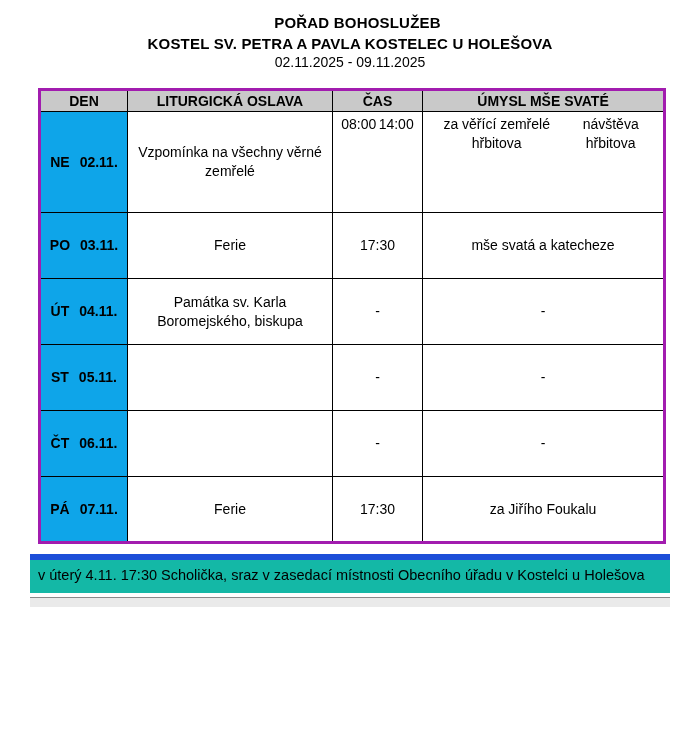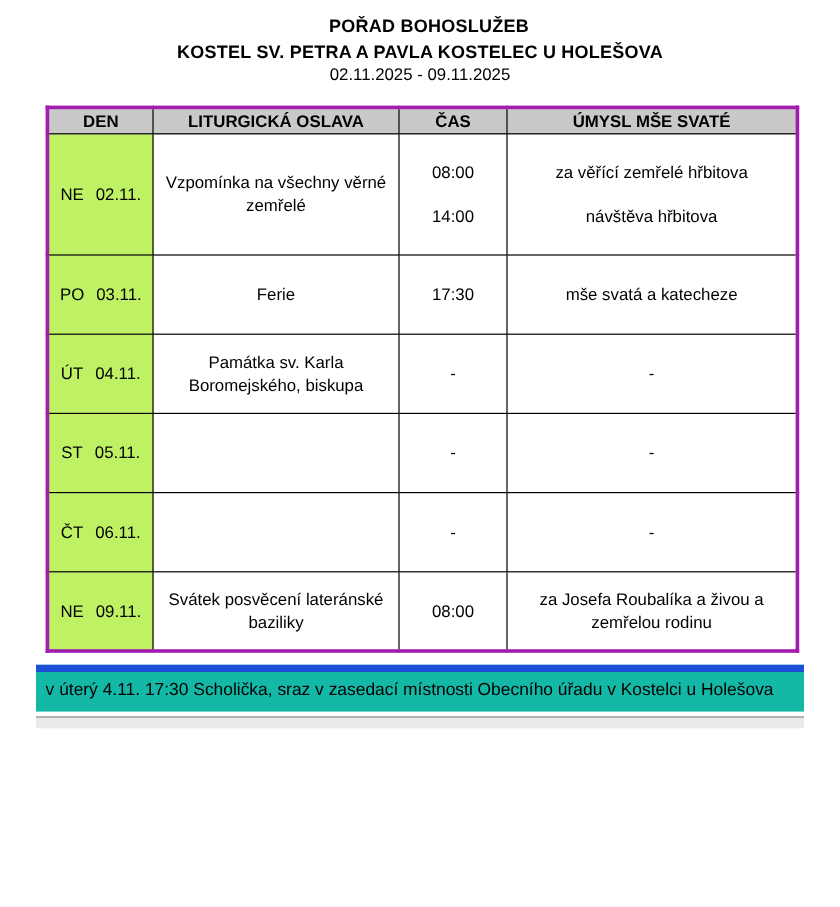--- a/index.html
+++ b/index.html
@@ -39,27 +39,27 @@
     font-size: 14px;
     text-align: center;
     vertical-align: middle;
     padding: 3px 6px;
     height: 66px;
     line-height: 1.35;
   }
   tr.tall td { height: 100px; }
 
   td.day-cell {
-    background: #bef264;
-    font-weight: normal;
+    background: #0ea5e9;
+    font-weight: bold;
     white-space: nowrap;
   }
   td.day-cell span + span { margin-left: 10px; }
 
-  .stack { display: flex; flex-direction: column; justify-content: center; }
+  .stack { display: flex; flex-direction: row; justify-content: center; }
   tr.tall .stack { height: 94px; justify-content: space-evenly; }
 
   .footer-note {
     margin: 10px 30px 0 30px;
     background: #14b8a6;
     border-top: 6px solid #1d4ed8;
     padding: 5px 12px 7px 8px;
     font-size: 14.5px;
     line-height: 1.45;
   }
@@ -157,30 +157,30 @@
               <div>-</div>
             </div>
           </td>
           <td>
             <div class="stack">
               <div>-</div>
             </div>
           </td>
         </tr>
         <tr>
-          <td class="day-cell"><span>NE</span><span>09.11.</span></td>
-          <td>Svátek posvěcení lateránské baziliky</td>
+          <td class="day-cell"><span>PÁ</span><span>07.11.</span></td>
+          <td>Ferie</td>
           <td>
             <div class="stack">
-              <div>08:00</div>
+              <div>17:30</div>
             </div>
           </td>
           <td>
             <div class="stack">
-              <div>za Josefa Roubalíka a živou a zemřelou rodinu</div>
+              <div>za Jiřího Foukalu</div>
             </div>
           </td>
         </tr>
       </tbody>
   </table>
 
   <div class="footer-note">v úterý 4.11. 17:30 Scholička, sraz v zasedací místnosti Obecního úřadu v Kostelci u Holešova</div>
   <div class="footer-strip"></div>
 
 </div>

